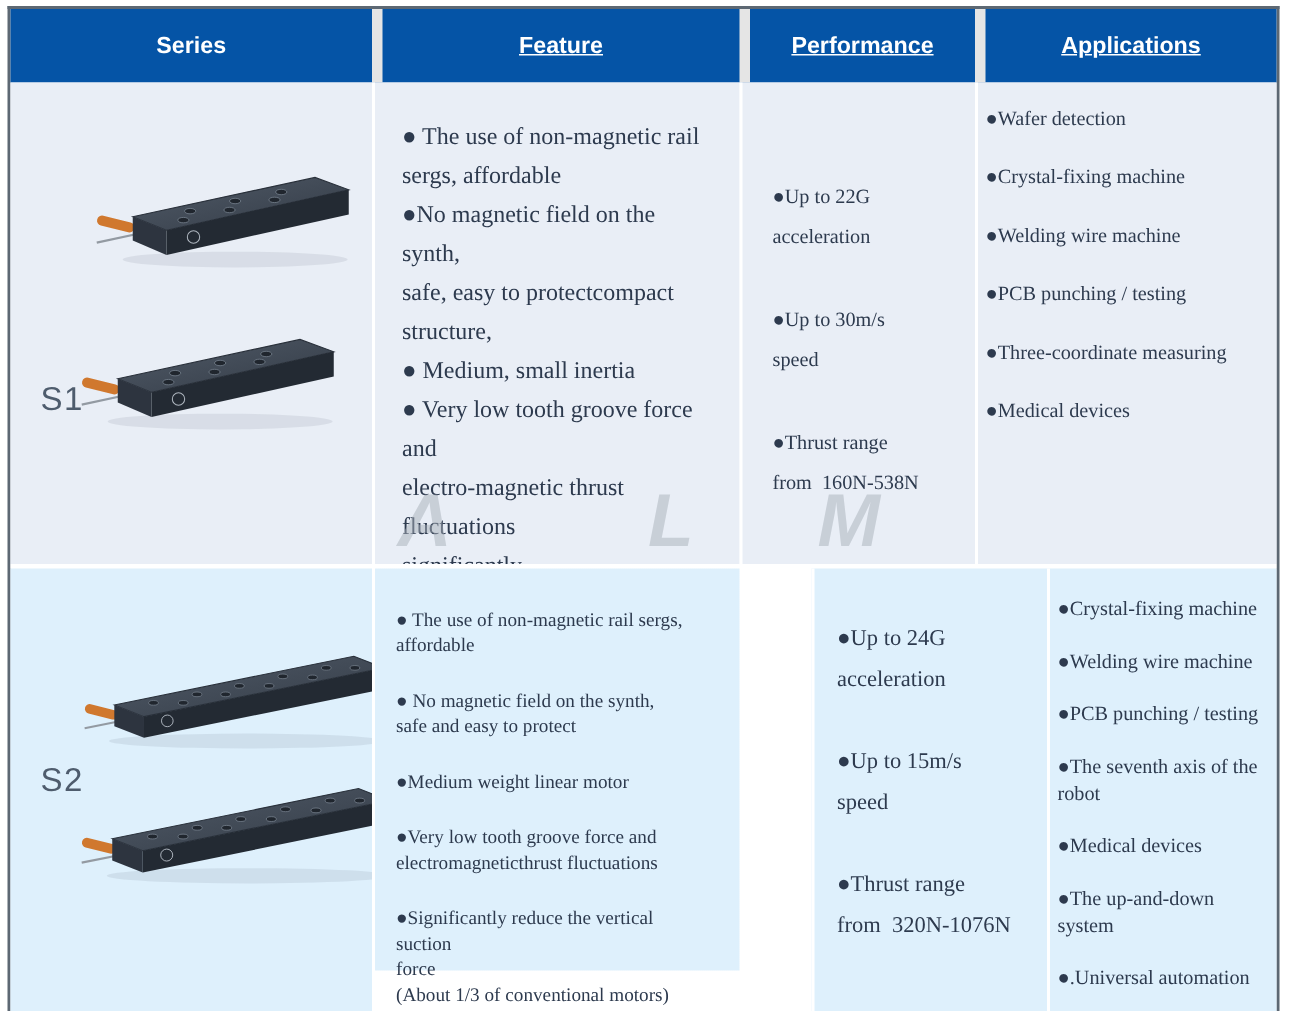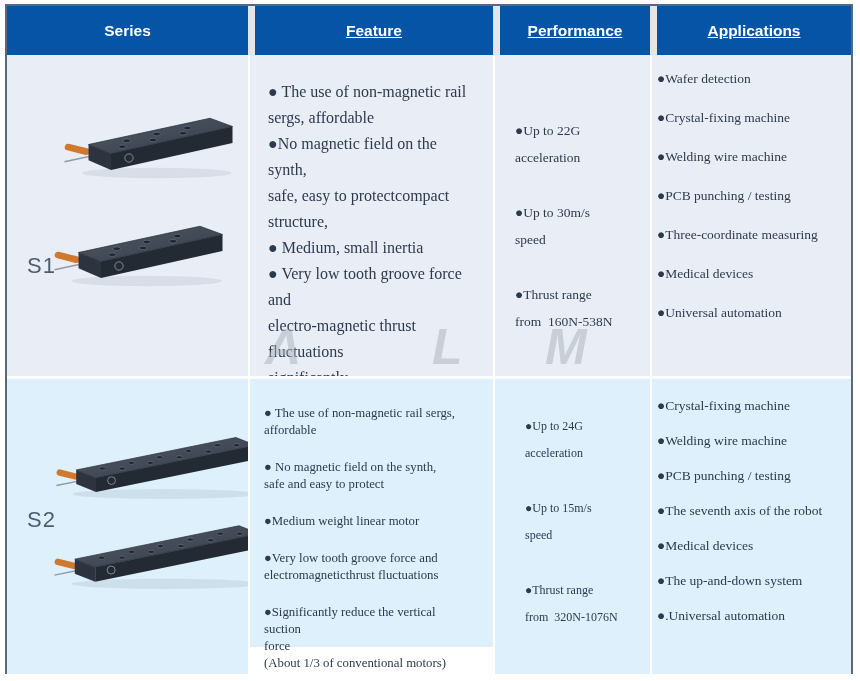--- a/index.html
+++ b/index.html
@@ -36,21 +36,21 @@
   }
   .item{white-space:pre-wrap;}
   .features-s1{padding:24px 16px 0 18px;font-size:16px;line-height:26px;}
   .features-s1 .item{margin:0;}
   .perf-s1{padding:62px 20px 0 20px;font-size:13.5px;line-height:27px;}
   .perf-s1 .item{margin-bottom:28px;}
   .apps-s1{padding:14px 2px 0 5px;font-size:13.5px;line-height:20px;}
   .apps-s1 .item{margin-bottom:19px;}
   .features-s2{padding:6px 4px 0 14px;font-size:12.8px;line-height:17px;}
   .features-s2 .item{margin-bottom:16px;margin-top:20px;}
-  .perf-s2{padding:34px 4px 0 30px;font-size:12px;line-height:27px;}
+  .perf-s2{padding:34px 4px 0 15px;font-size:15px;line-height:27px;margin-left:48px;}
   .perf-s2 .item{margin-bottom:28px;}
   .apps-s2{padding:18px 2px 0 5px;font-size:13.5px;line-height:18px;}
   .apps-s2 .item{margin-bottom:17px;}
   .series-label{
     position:absolute;font-family:"Liberation Sans", sans-serif;
     font-size:22px;color:#4e5c6d;letter-spacing:1px;
   }
   .motor{position:absolute;}
   .motor svg{display:block;width:100%;height:auto;}
   .watermark-letter{
@@ -150,21 +150,20 @@
         </div>
 
       <div class="cell col-apps apps-s1">
 
       <div class="item">●Wafer detection</div>
           <div class="item">●Crystal-fixing machine</div>
           <div class="item">●Welding wire machine</div>
           <div class="item">●PCB punching / testing</div>
           <div class="item">●Three-coordinate measuring</div>
           <div class="item">●Medical devices</div>
-          <div class="item">●Universal automation</div>
         </div>
     </div>
 
     <div class="trow row2">
       <div class="cell col-series">
         <div class="motor" style="left:48px;top:50px;width:212px;">
           <svg viewBox="0 0 300 100">
             <ellipse cx="155" cy="92" rx="130" ry="7" fill="rgba(70,80,95,0.10)"></ellipse>
             <line x1="2" y1="80" x2="42" y2="72" stroke="#939aa2" stroke-width="2"></line>
             <rect x="2" y="60" width="32" height="9" rx="4.5" fill="#d0782e" transform="rotate(14 18 64)"></rect>

